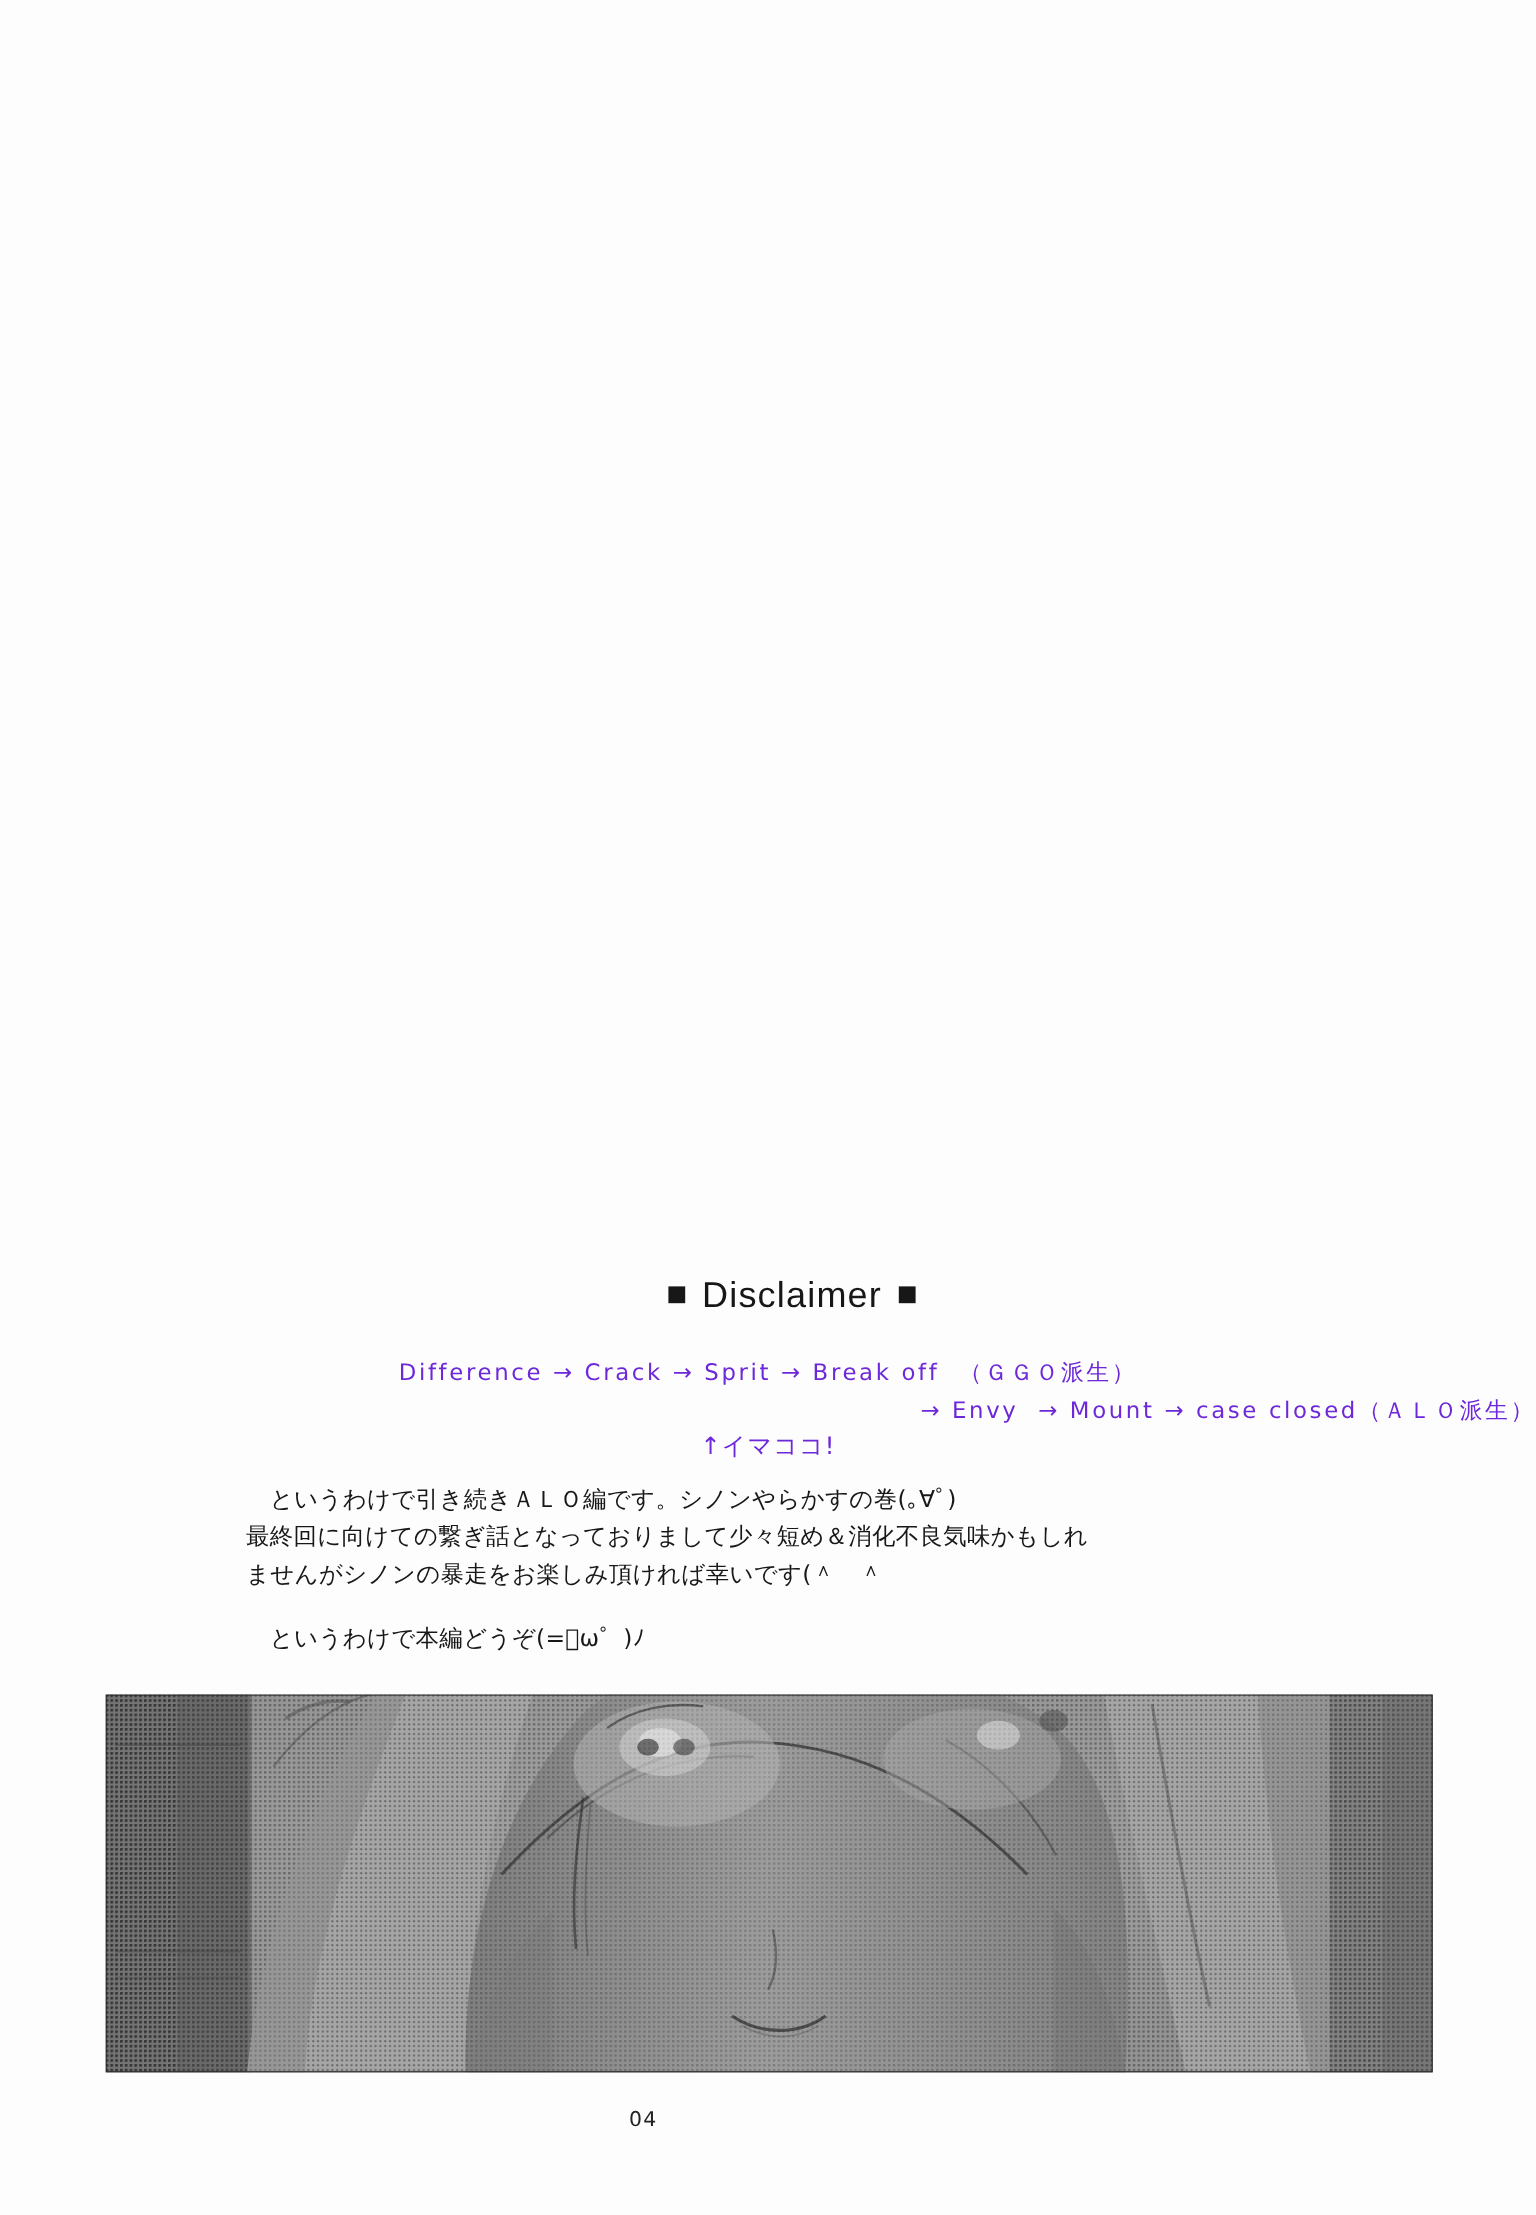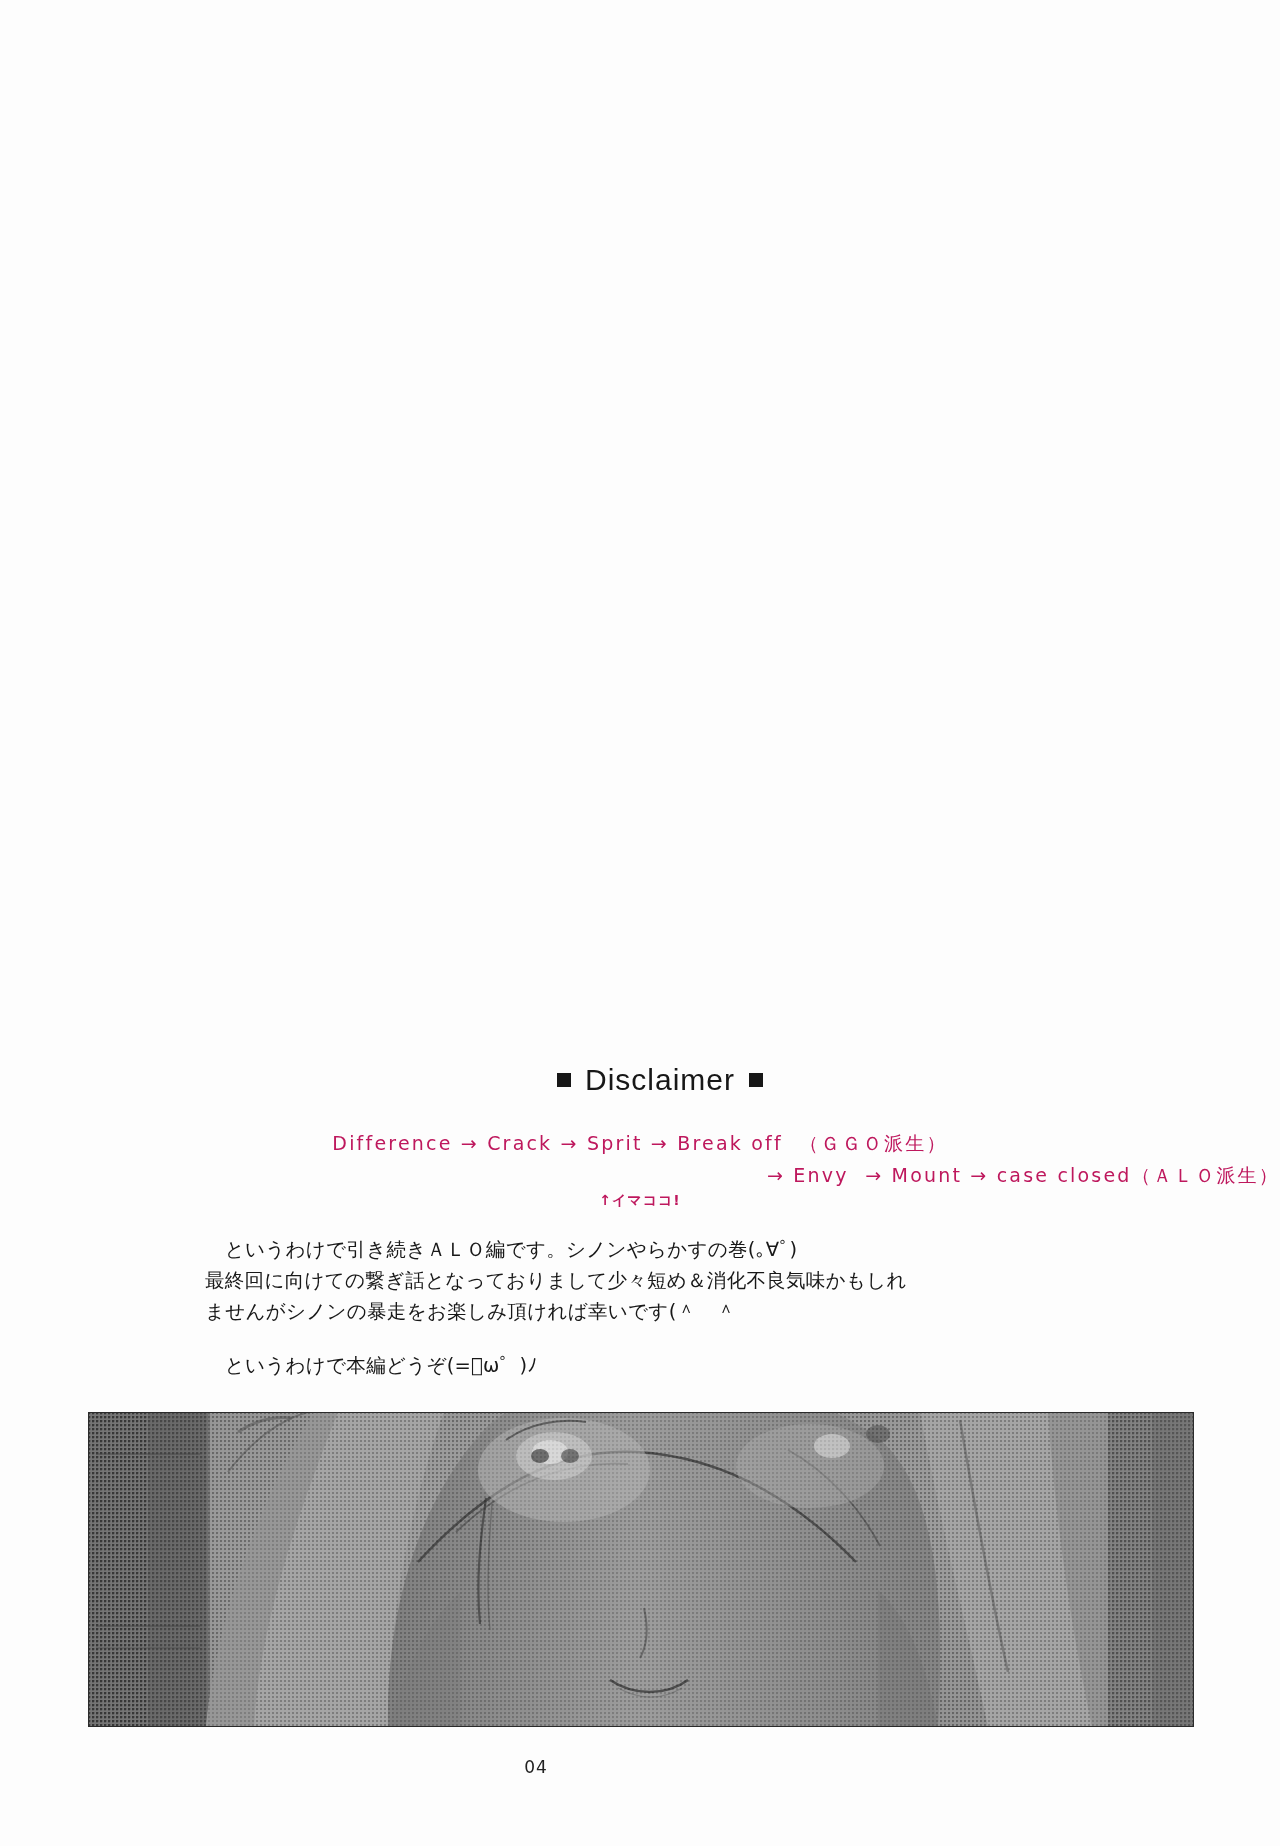--- a/index.html
+++ b/index.html
@@ -49,26 +49,26 @@
 
   
   .chain {
     position: absolute;
     left: 0;
     width: 1280px;
     text-align: center;
     font-family: "DejaVu Sans", sans-serif;
     font-size: 19px;
     letter-spacing: 2.2px;
-    color: #be185d;
+    color: #6d28d9;
     white-space: pre;
   }
   .chain-1 { top: 1131px; }
   .chain-2 { top: 1163px; text-align: right; }
-  .chain-3 { top: 1192px; font-size: 14px; letter-spacing: 1px; font-weight: bold;}
+  .chain-3 { top: 1192px; font-size: 20px; letter-spacing: 1px;}
 
   
   .para {
     position: absolute;
     left: 205px;
     width: 880px;
     font-family: "DejaVu Sans", sans-serif;
     font-size: 19.5px;
     line-height: 31px;
     color: #181818;

